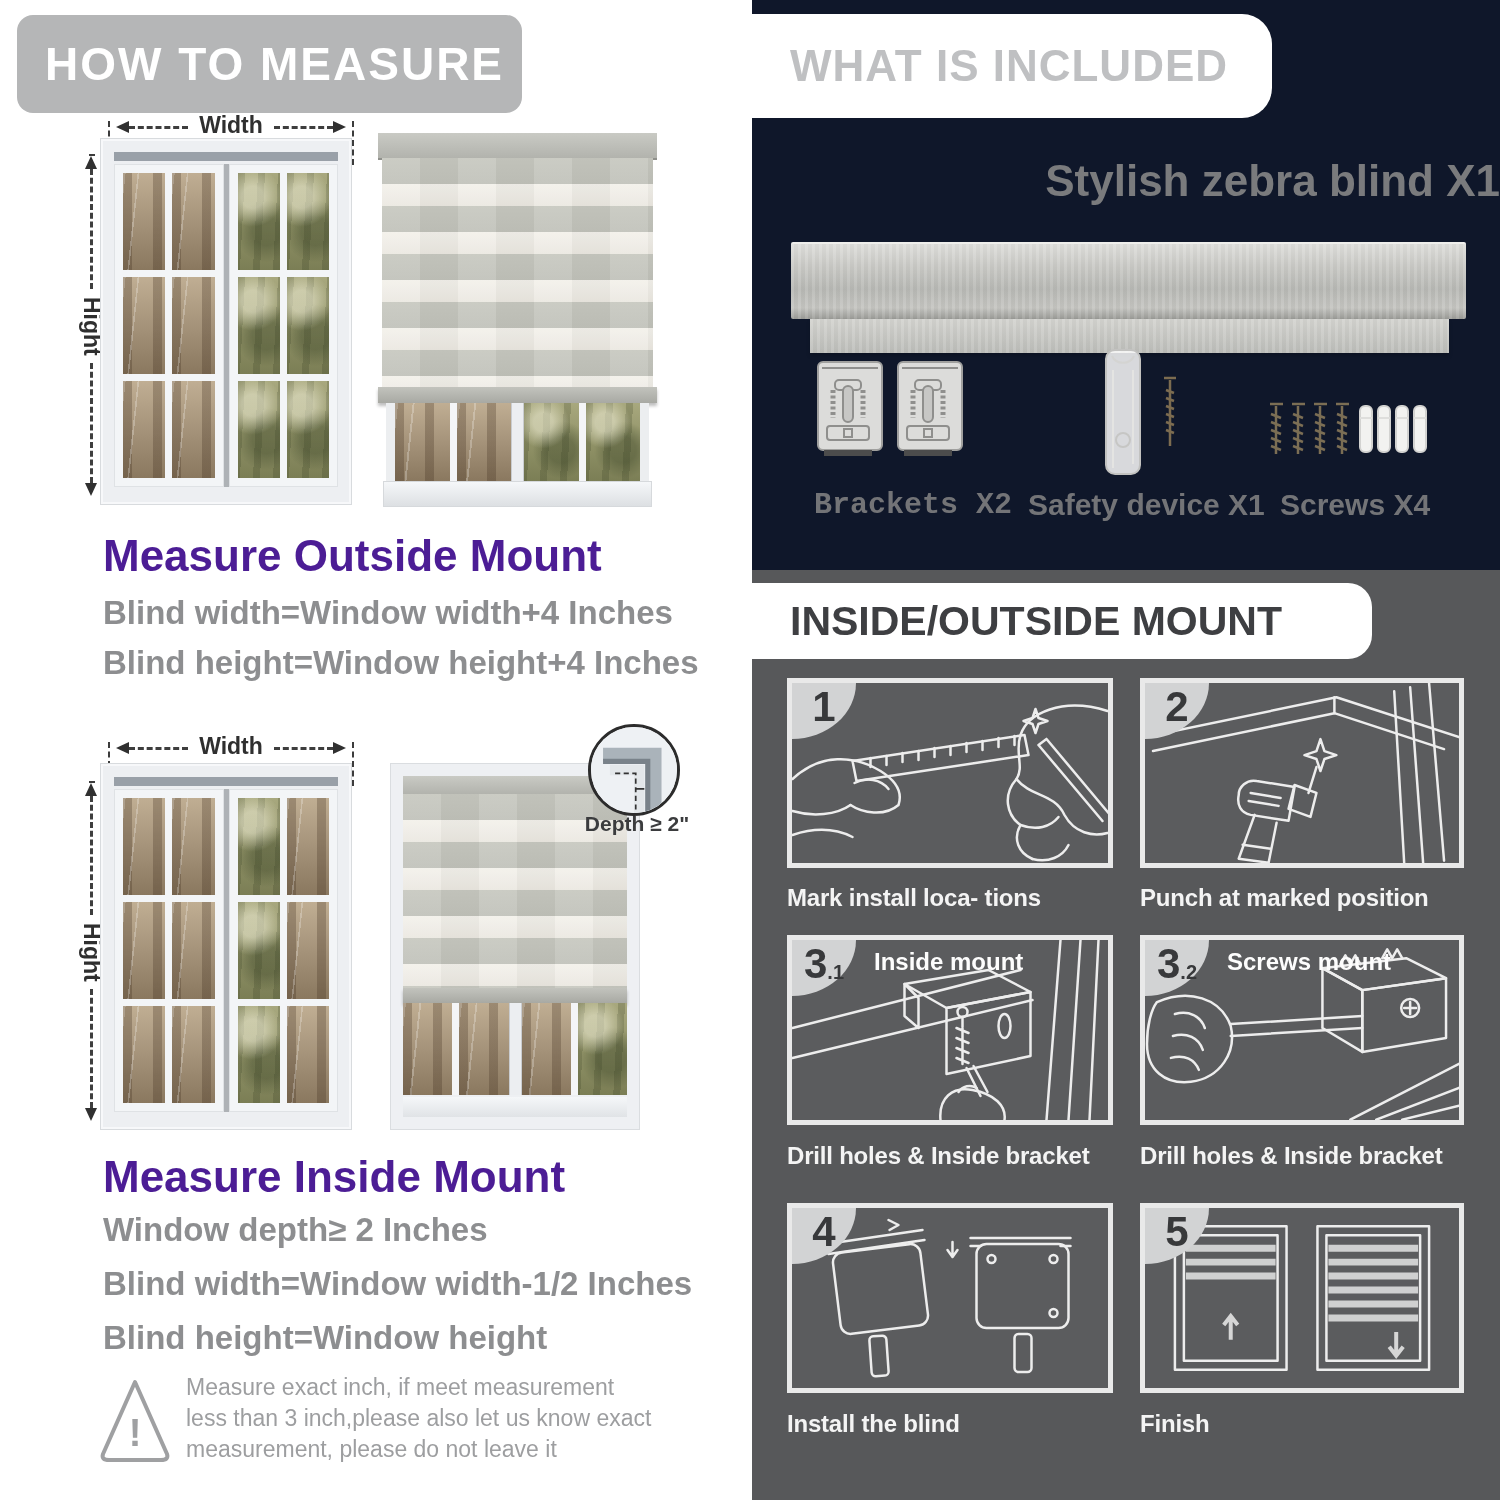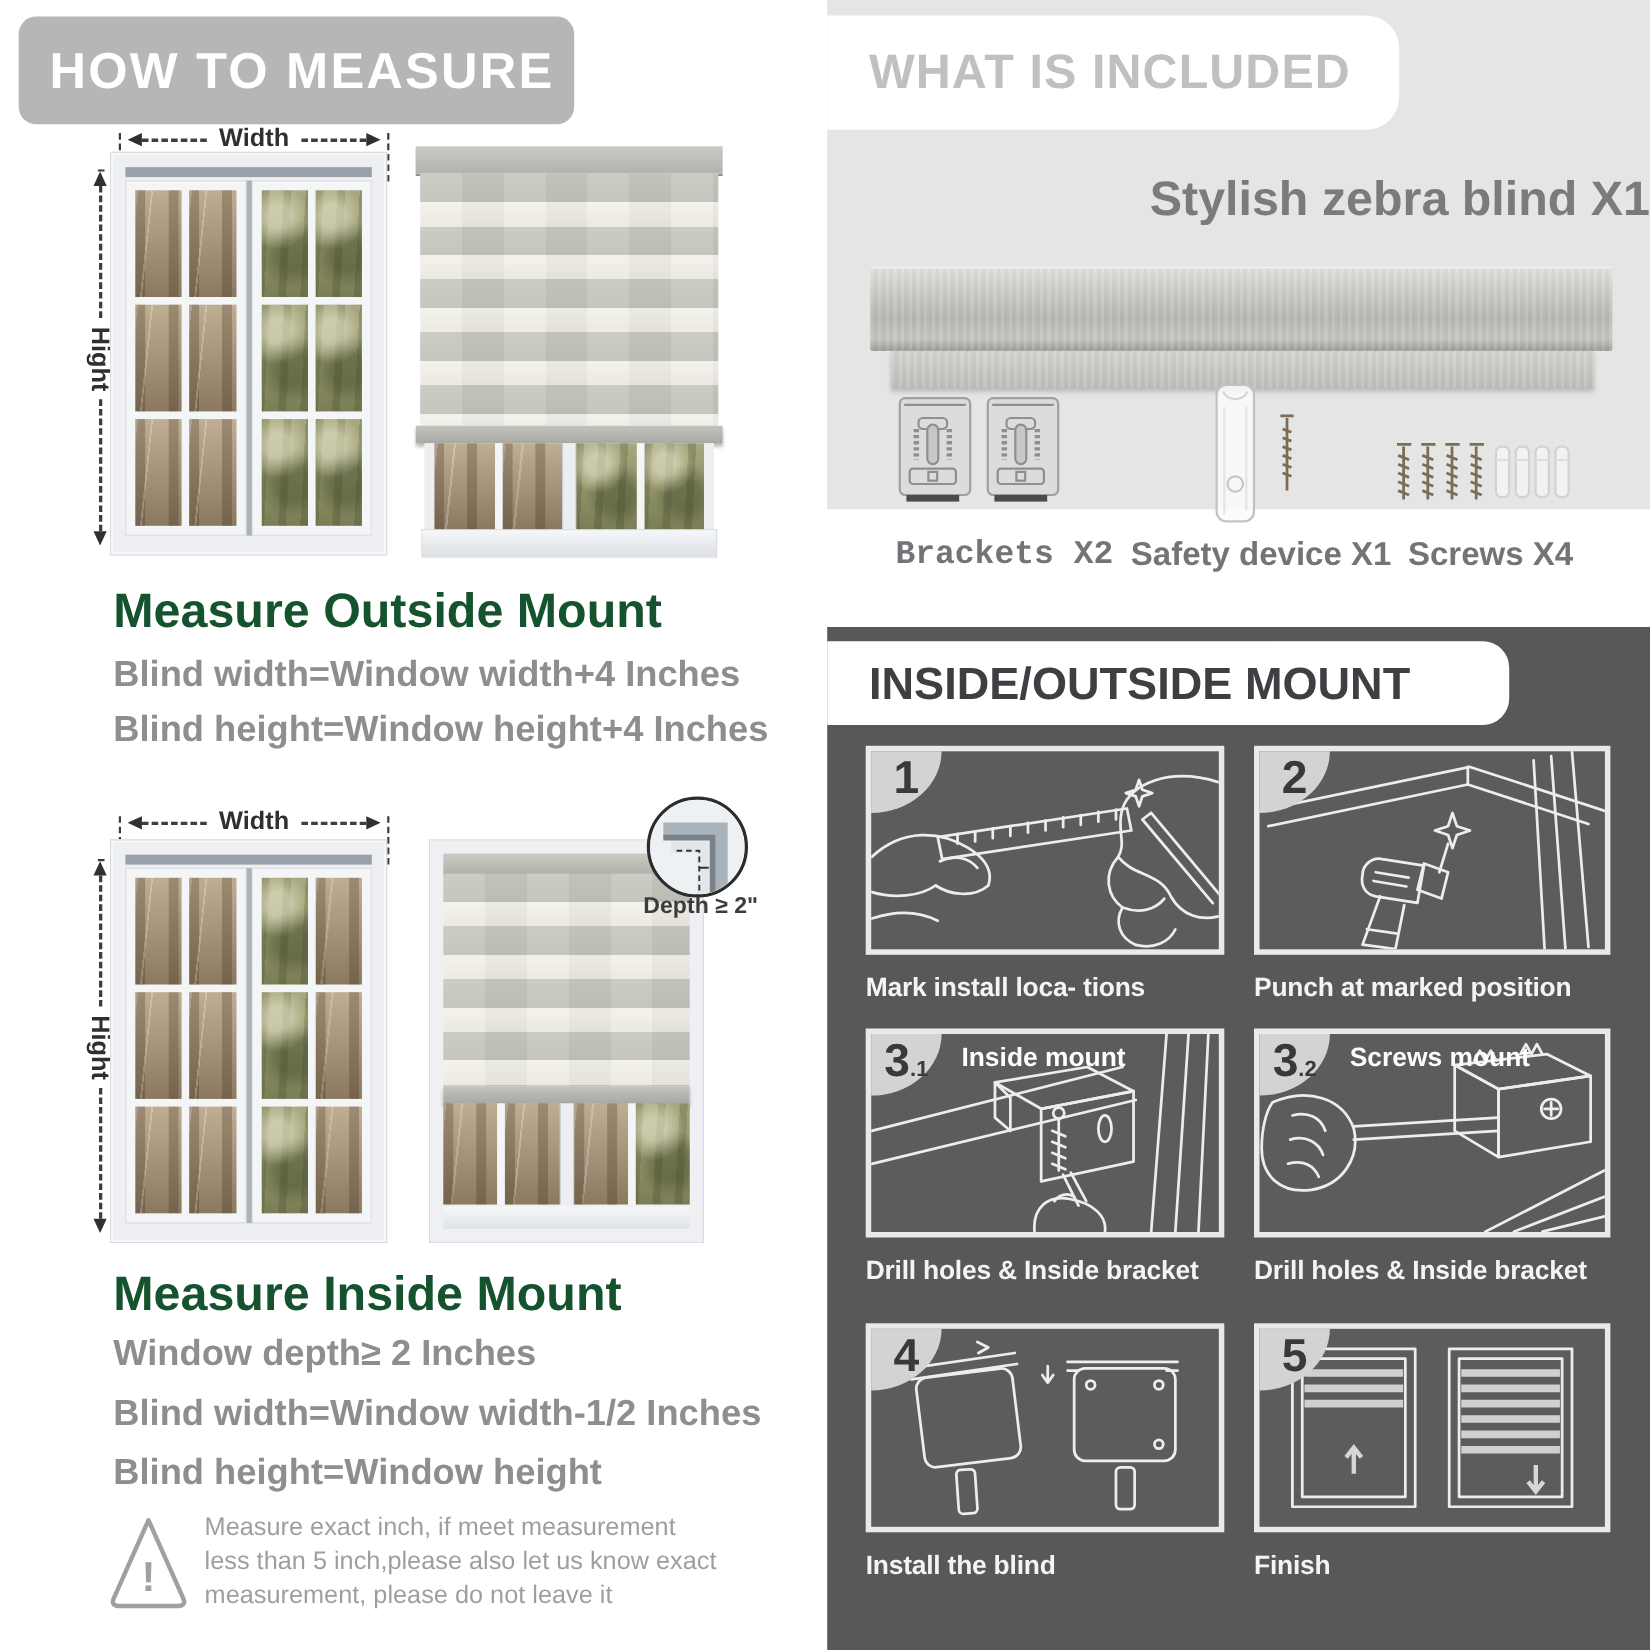--- a/index.html
+++ b/index.html
@@ -3,21 +3,21 @@
 <meta charset="utf-8">
 <style>
   html,body{margin:0;padding:0;background:#fff;}
   body{font-family:"Liberation Sans", sans-serif;}
   .canvas{position:relative;width:1500px;height:1500px;background:#ffffff;overflow:hidden;}
   .abs{position:absolute;}
 
   
   .banner{left:17px;top:15px;width:505px;height:98px;background:#b5b6b7;border-radius:16px;
           color:#fff;font-size:46px;font-weight:bold;letter-spacing:2px;line-height:98px;padding-left:28px;box-sizing:border-box;}
-  .h-title{font-size:44px;font-weight:bold;color:#14532d;line-height:1;}
+  .h-title{font-size:44px;font-weight:bold;color:#4c1d95;line-height:1;}
   .f-line{font-size:33px;font-weight:bold;color:#8d8e90;line-height:1;}
 
   
   .harrow{display:flex;align-items:center;height:16px;}
   .harrow .tick{width:0;height:44px;border-left:2px dashed #3c3c3c;transform:translateY(16px);}
   .harrow .dash{flex:1;height:0;border-top:3px dashed #3e3e3e;}
   .ah{width:0;height:0;border:6px solid transparent;}
   .ah.l{border-right:13px solid #303030;}
   .ah.r{border-left:13px solid #303030;}
   .albl{padding:0 11px;font-size:23px;font-weight:bold;color:#2f2f2f;line-height:1;transform:translateY(-2px);}
@@ -54,21 +54,21 @@
   .pp{flex:1;}
   .pm{width:7px;background:#f4f5f7;}
   .pmc{width:11px;background:#eceef1;border-left:1px solid #c9ccd0;border-right:1px solid #c9ccd0;}
 
   .magnifier{border:3px solid #2c2c2c;border-radius:50%;background:#f2f4f6;overflow:hidden;box-sizing:border-box;}
   .depth-lbl{font-size:21px;font-weight:bold;color:#3b3c3e;text-align:center;}
 
   .warn-text{font-size:23px;color:#9d9ea0;line-height:31px;}
 
   
-  .included{left:752px;top:0;width:748px;height:463px;background:#e5e5e5;}
+  .included{left:752px;top:0;width:748px;height:570px;background:#0f172a;}
   .inc-header{left:0;top:14px;width:520px;height:104px;background:#ffffff;border-radius:0 30px 30px 0;
               color:#bfc0c2;font-size:44px;font-weight:bold;letter-spacing:1px;line-height:104px;padding-left:38px;box-sizing:border-box;}
   .blind-name{left:0;top:156px;width:748px;text-align:right;font-size:44px;font-weight:bold;color:#7a7b7d;}
   .headrail{left:39px;top:242px;width:675px;height:75px;background:
      repeating-linear-gradient(90deg, rgba(255,255,255,.10) 0 3px, rgba(0,0,0,.02) 3px 7px),
      linear-gradient(180deg,#dededb 0%,#c9c9c5 30%,#b7b8b4 60%,#c4c4c0 85%,#9b9c98 100%);
      border-top:2px solid #efefec;border-radius:2px;}
   .headrail2{left:58px;top:319px;width:639px;height:34px;background:
      repeating-linear-gradient(90deg, rgba(255,255,255,.10) 0 3px, rgba(0,0,0,.02) 3px 7px),
      linear-gradient(180deg,#d3d3cf,#bcbdb9);box-shadow:0 3px 4px rgba(0,0,0,.18);}
@@ -232,21 +232,21 @@
 
     <div class="abs h-title" style="left:103px;top:1155px;">Measure Inside Mount</div>
     <div class="abs f-line" style="left:103px;top:1213px;">Window depth≥ 2 Inches</div>
     <div class="abs f-line" style="left:103px;top:1267px;">Blind width=Window width-1/2 Inches</div>
     <div class="abs f-line" style="left:103px;top:1321px;">Blind height=Window height</div>
 
     <svg class="abs" style="left:97px;top:1374px;" width="76" height="92" viewBox="0 0 76 92">
       <path d="M38,8 L70,80 Q72,86 64,86 L12,86 Q4,86 6,80 Z" stroke="#9fa0a2" stroke-width="4" fill="none" stroke-linejoin="round"></path>
       <text x="38" y="72" text-anchor="middle" font-size="38" font-weight="bold" fill="#9fa0a2">!</text>
     </svg>
-    <div class="abs warn-text" style="left:186px;top:1372px;width:470px;">Measure exact inch, if meet measurement less than 5 inch,please also let us know exact measurement, please do not leave it</div>
+    <div class="abs warn-text" style="left:186px;top:1372px;width:470px;">Measure exact inch, if meet measurement less than 3 inch,please also let us know exact measurement, please do not leave it</div>
   </section>
 
   <section class="abs included">
     <div class="abs inc-header">
       <span>WHAT IS INCLUDED</span>
     </div>
     <div class="abs blind-name">Stylish zebra blind X1</div>
 
     <div class="abs headrail"></div>
     <div class="abs headrail2"></div>

